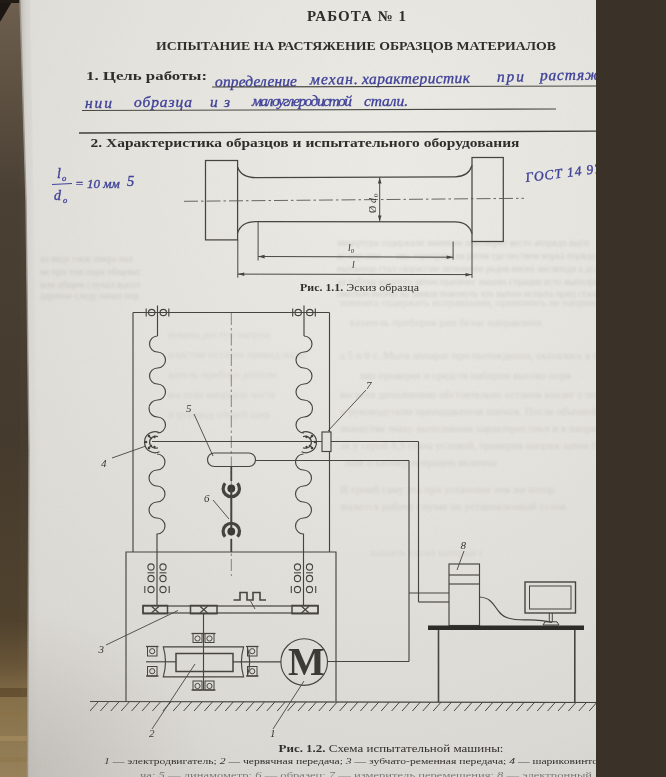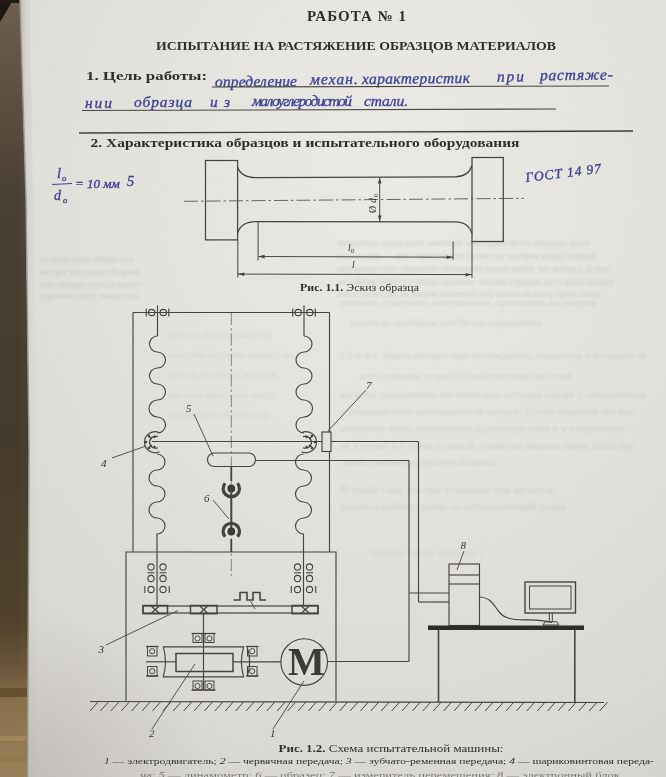--- a/index.html
+++ b/index.html
@@ -1,17 +1,17 @@
 <!DOCTYPE html>
 <html><head>
 <meta charset="utf-8">
 <style>
   html,body{margin:0;padding:0;background:#3a3128;-webkit-font-smoothing:antialiased;}
   text{-webkit-font-smoothing:antialiased;}
-  #stage{position:relative;width:666px;height:777px;overflow:hidden;font-family:"Liberation Serif",serif;}
+  #stage{position:relative;width:596px;height:777px;overflow:hidden;font-family:"Liberation Serif",serif;}
   svg{position:absolute;left:0;top:0;}
   .ink{stroke:#45433e;fill:none;stroke-width:1.25;}
   .thin{stroke:#474540;fill:none;stroke-width:1;}
   .ptxt{fill:#2e2c29;}
   .blue{fill:#3e4098;font-style:italic;stroke:#3e4098;stroke-width:0.35;}
 </style>
 </head>
 <body>
 <div id="stage">
 <svg width="666" height="777" viewBox="0 0 666 777">

